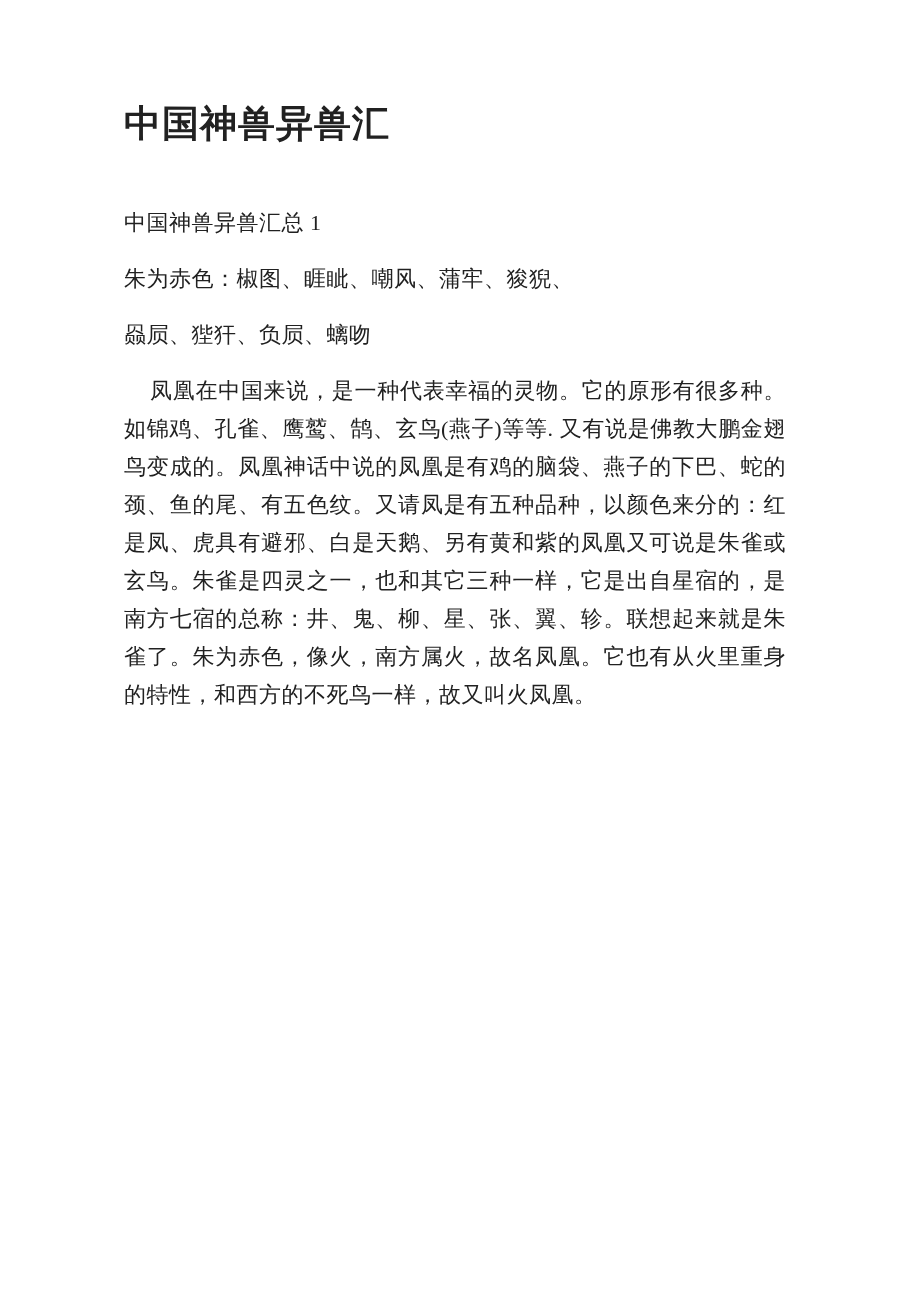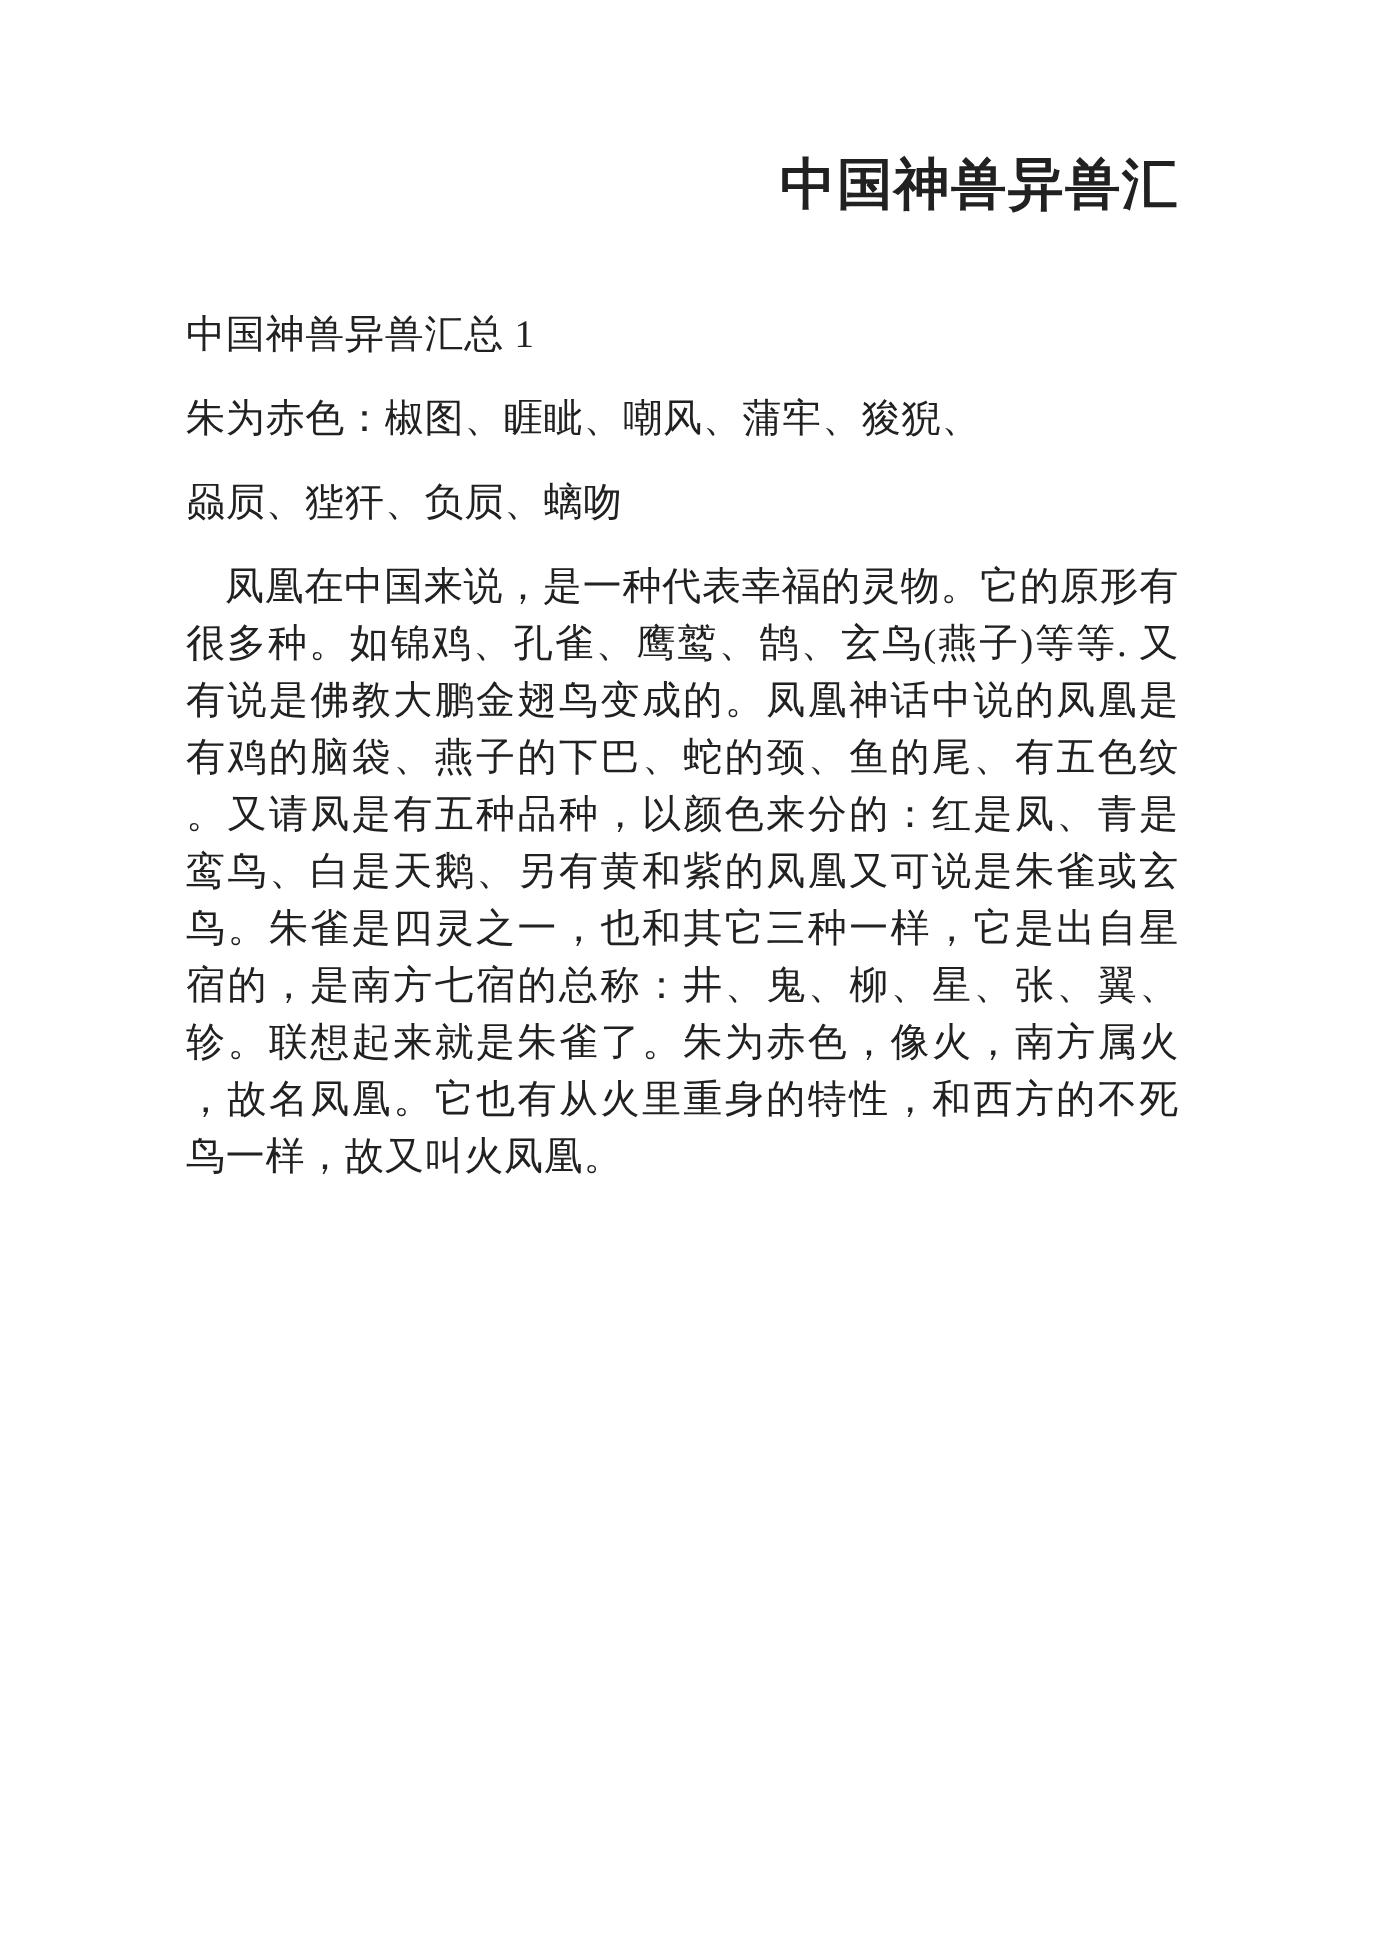--- a/index.html
+++ b/index.html
@@ -19,26 +19,26 @@
     width: 920px;
     height: 1302px;
     padding: 100px 134px 0 124px;
     background: #ffffff;
   }
   .doc-title {
     margin: 0 0 56px 0;
     font-size: 37px;
     line-height: 48px;
     font-weight: bold;
-    text-align: right;
+    text-align: left;
     letter-spacing: 1px;
   }
   .para {
     margin: 0 0 18px 0;
-    font-size: 26px;
+    font-size: 22px;
     line-height: 38px;
     text-align: justify;
     line-break: anywhere;
     word-break: break-all;
     letter-spacing: 0.5px;
   }
   .para.indented {
     text-indent: 26px;
   }
   .caret {
@@ -57,17 +57,17 @@
 
   <h1 class="doc-title">中国神兽异兽汇</h1>
 
   <p class="para">中国神兽异兽汇总 1</p>
 
 
   <p class="para">朱为赤色：椒图、睚眦、嘲风、蒲牢、狻猊、</p>
 
   <p class="para">赑屃、狴犴、负屃、螭吻</p>
 
-  <p class="para indented">凤凰在中国来说，是一种代表幸福的灵物。它的原形有很多种。如锦鸡、孔雀、鹰鹫、鹄、玄鸟(燕子)等等. 又有说是佛教大鹏金翅鸟变成的。凤凰神话中说的凤凰是有鸡的脑袋、燕子的下巴、蛇的颈、鱼的尾、有五色纹。又请凤是有五种品种，以颜色来分的：红是凤、青是鸾鸟、白是天鹅、另有黄和紫的凤凰又可说是朱雀或玄鸟。朱雀是四灵之一，也和其它三种一样，它是出自星宿的，是南方七宿的总称：井、鬼、柳、星、张、翼、轸。联想起来就是朱雀了。朱为赤色，像火，南方属火，故名凤凰。它也有从火里重身的特性，和西方的不死鸟一样，故又叫火凤凰。</p>
+  <p class="para indented">凤凰在中国来说，是一种代表幸福的灵物。它的原形有很多种。如锦鸡、孔雀、鹰鹫、鹄、玄鸟(燕子)等等. 又有说是佛教大鹏金翅鸟变成的。凤凰神话中说的凤凰是有鸡的脑袋、燕子的下巴、蛇的颈、鱼的尾、有五色纹。又请凤是有五种品种，以颜色来分的：红是凤、虎具有避邪、白是天鹅、另有黄和紫的凤凰又可说是朱雀或玄鸟。朱雀是四灵之一，也和其它三种一样，它是出自星宿的，是南方七宿的总称：井、鬼、柳、星、张、翼、轸。联想起来就是朱雀了。朱为赤色，像火，南方属火，故名凤凰。它也有从火里重身的特性，和西方的不死鸟一样，故又叫火凤凰。</p>
 
 
 
 </div>
 
 </body></html>

